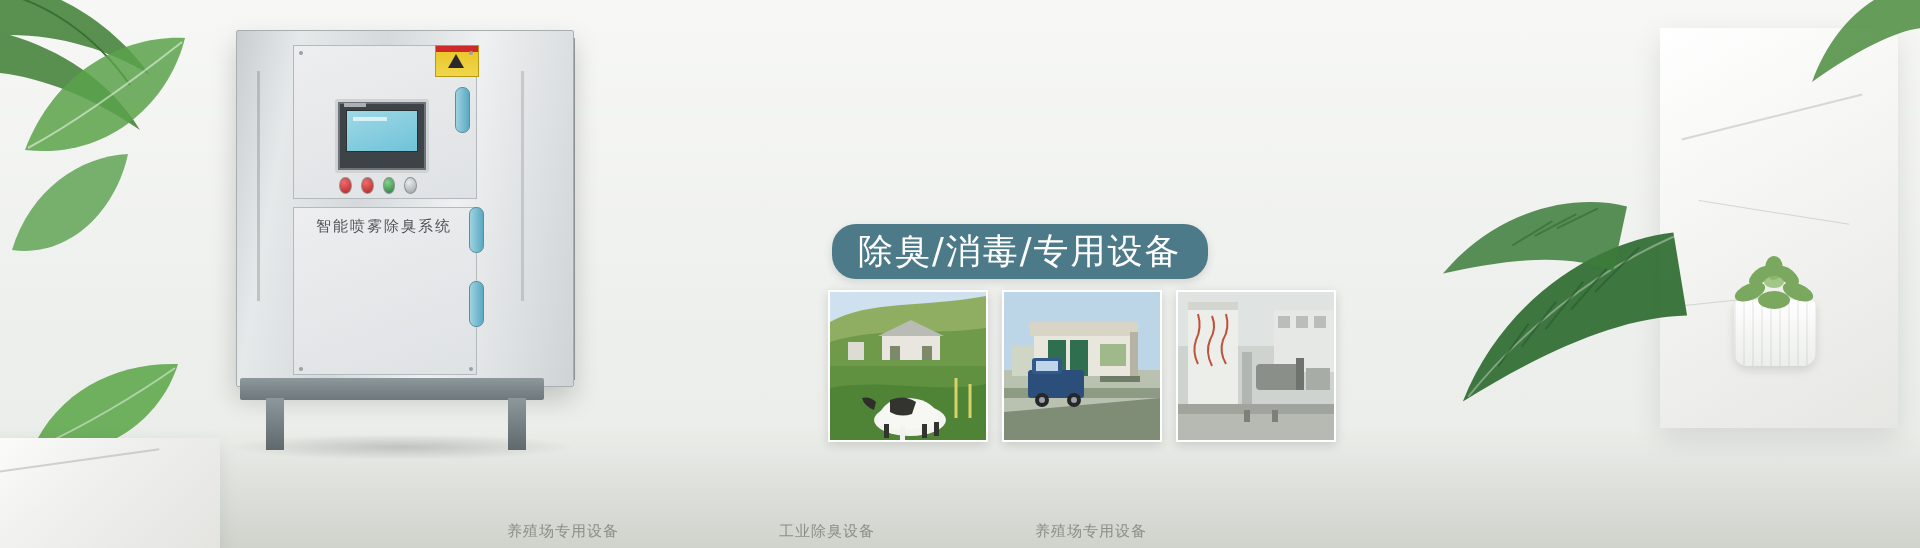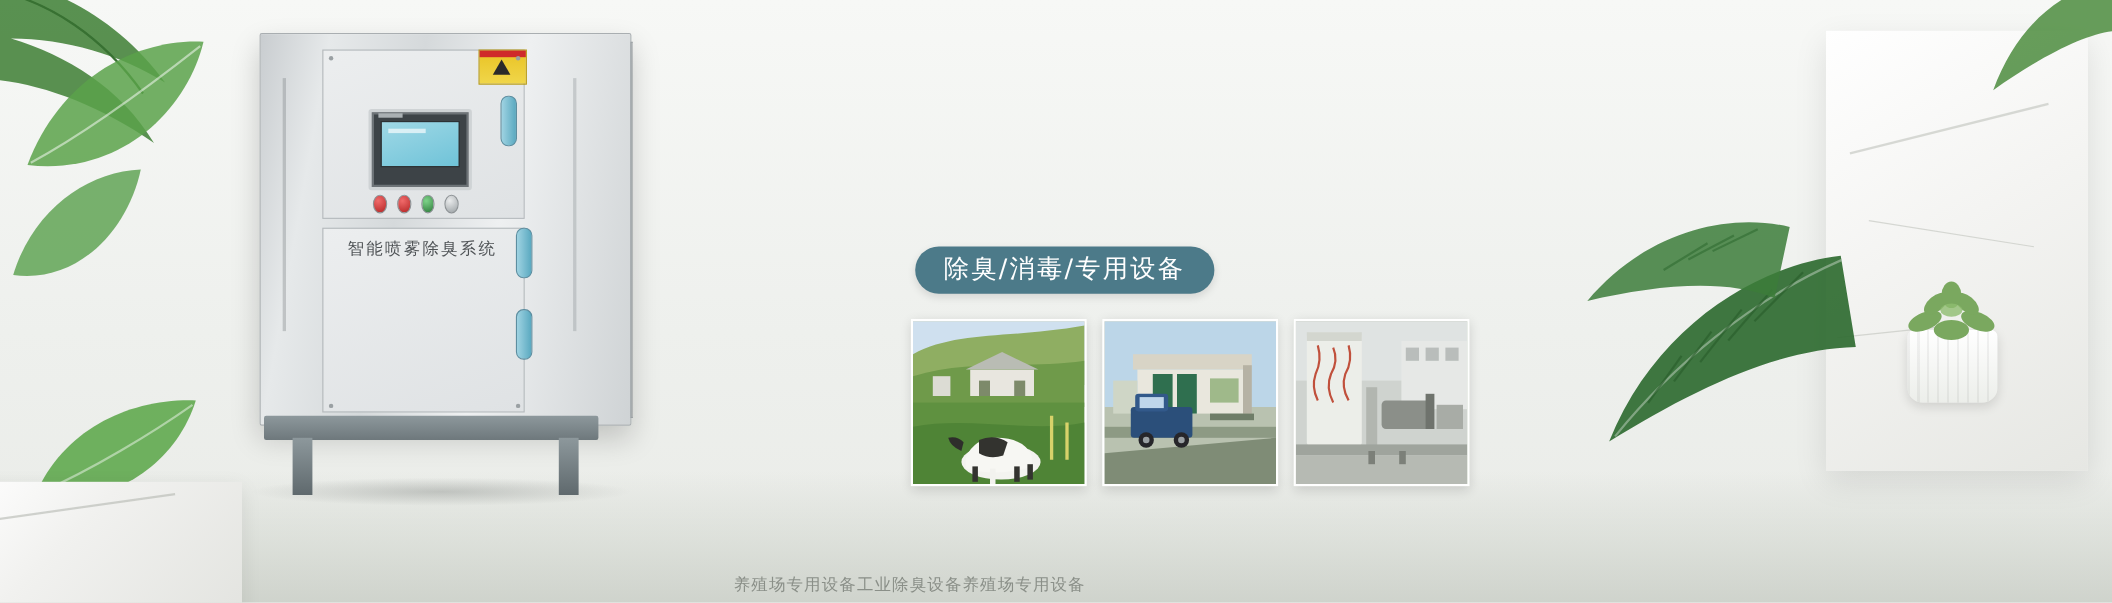--- a/index.html
+++ b/index.html
@@ -146,34 +146,34 @@
     color:#7d7318;
     font-family:"DejaVu Serif","Liberation Serif",serif;
     font-style:italic;
     padding:0 2px;
   }
   .subtitle{
     position:absolute;left:832px;top:224px;
     padding:10px 26px;border-radius:24px;
     background:#4c7a89;color:#ffffff;
     font-family:"DejaVu Sans","Liberation Sans",sans-serif;
-    font-size:23px;letter-spacing:2px;line-height:1;
+    font-size:35px;letter-spacing:2px;line-height:1;
     box-shadow:0 3px 8px rgba(0,0,0,.12);
   }
 
   
   .photos{position:absolute;left:828px;top:290px;display:flex;gap:14px;}
   .photo{width:156px;height:148px;overflow:hidden;border:2px solid #ffffff;
          box-shadow:0 3px 10px rgba(0,0,0,.14);position:relative;background:#cfd6cb;}
   .photo svg{display:block;width:100%;height:100%;}
 
   
   .thumbs{
     position:absolute;left:0;bottom:0;width:1654px;height:26px;
-    display:flex;justify-content:center;align-items:flex-start;text-align:right;
+    display:flex;justify-content:center;gap:160px;align-items:flex-start;text-align:right;
   }
   .thumb-label{
     font-family:"DejaVu Sans","Liberation Sans",sans-serif;
     font-size:15px;color:#8a8f88;letter-spacing:1px;
   }
 </style>
 </head>
 <body>
 
 <div class="banner">

